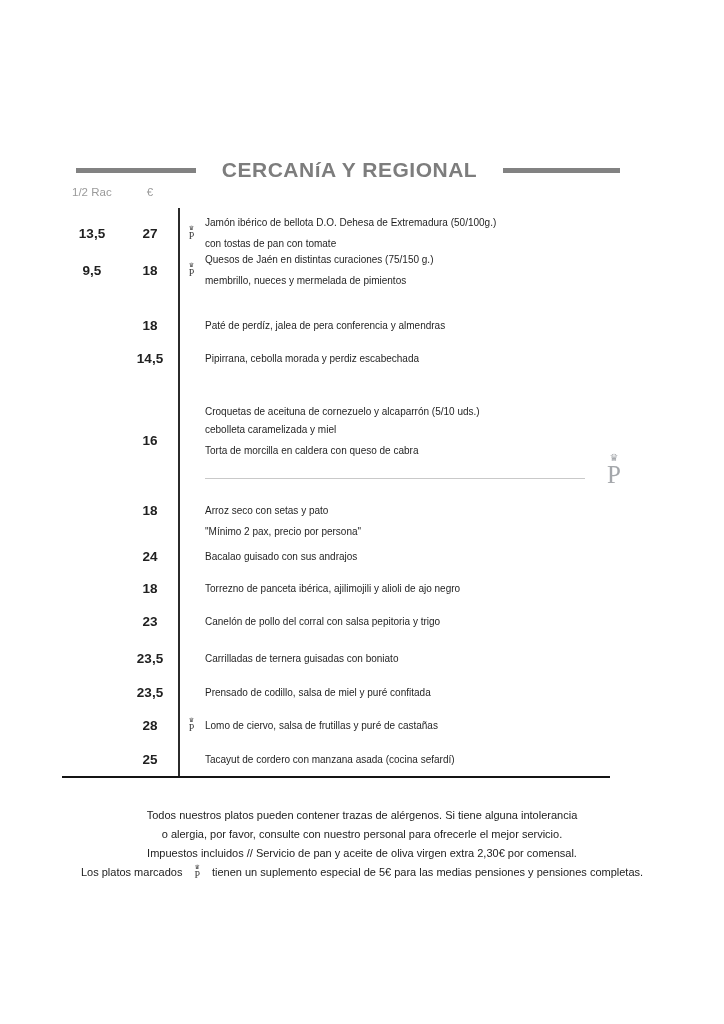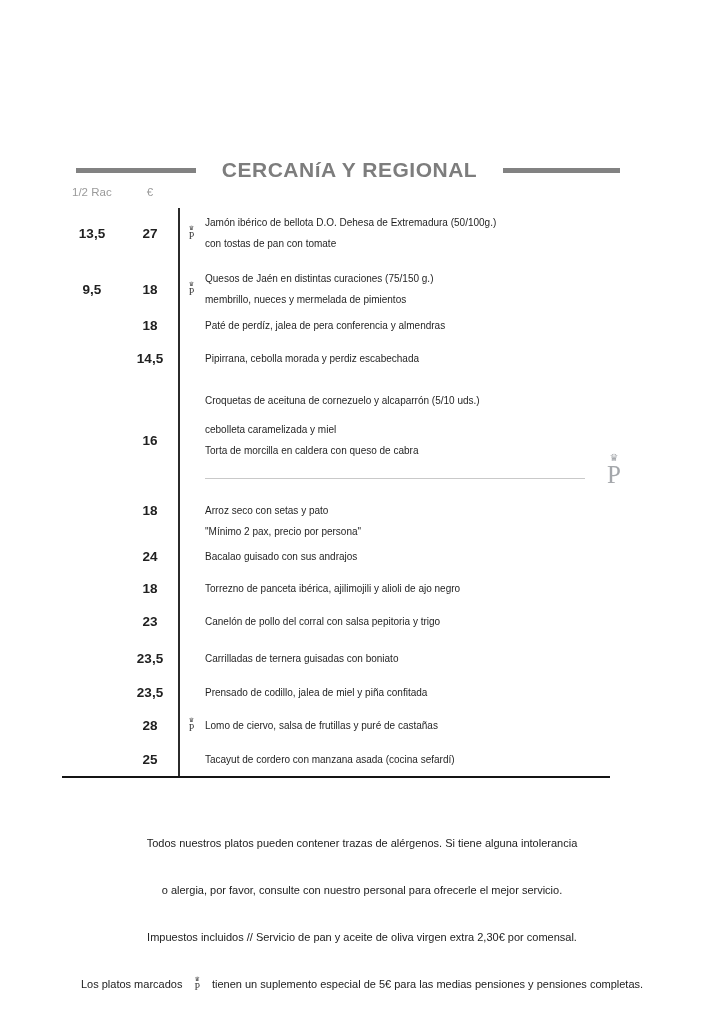--- a/index.html
+++ b/index.html
@@ -47,21 +47,21 @@
   .pmark .pm-crown{font-size:6px;line-height:5px;}
   .pmark .pm-letter{font-family:"Liberation Serif","DejaVu Serif",serif;font-size:10px;line-height:10px;}
   
   .section-divider{position:absolute;left:143px;top:270px;width:380px;height:1px;background:#c9c9c9;}
   .brand-logo{position:absolute;left:530px;top:245px;width:44px;text-align:center;color:#a4a7ab;}
   .brand-logo .lg-crown{display:block;font-size:10px;line-height:9px;}
   .brand-logo .lg-letter{display:block;font-family:"Liberation Serif","DejaVu Serif",serif;font-size:25px;line-height:26px;}
   
   .footer{position:absolute;left:32px;top:806px;width:660px;text-align:center;
     font-size:11px;color:#222;}
-  .f-line{height:19px;line-height:19px;white-space:nowrap;margin-top:28px;}
+  .f-line{height:19px;line-height:19px;white-space:nowrap;}
   .f-line .recycle{font-size:12px;margin:0 4px;}
   .f-line .pmark{vertical-align:middle;margin:0 12px;position:relative;top:-1px;}
 </style>
 </head>
 <body>
 
 <div class="page">
 
   <div class="title-row">
     <div class="title-bar left"></div>
@@ -85,21 +85,21 @@
             <span class="pm-crown">♛</span>
             <span class="pm-letter">P</span>
           </span>
         </div>
       <div class="cell c-name">
         <div>Jamón ibérico de bellota D.O. Dehesa de Extremadura (50/100g.)</div>
         <div>con tostas de pan con tomate</div>
       </div>
     </div>
 
-    <div class="row" style="top:59px;height:44px;">
+    <div class="row" style="top:40px;height:44px;">
       <div class="cell c-half">9,5</div>
       <div class="cell c-price">18</div>
       <div class="cell c-mark">
           <span class="pmark">
             <span class="pm-crown">♛</span>
             <span class="pm-letter">P</span>
           </span>
         </div>
       <div class="cell c-name">
         <div>Quesos de Jaén en distintas curaciones (75/150 g.)</div>
@@ -118,21 +118,21 @@
 
     <div class="row" style="top:139px;height:22px;">
       <div class="cell c-half"></div>
       <div class="cell c-price">14,5</div>
       <div class="cell c-mark"></div>
       <div class="cell c-name">
           <div>Pipirrana, cebolla morada y perdiz escabechada</div>
         </div>
     </div>
 
-    <div class="row" style="top:181px;height:22px;">
+    <div class="row" style="top:192px;height:22px;">
       <div class="cell c-half"></div>
       <div class="cell c-price"></div>
       <div class="cell c-mark"></div>
       <div class="cell c-name">
           <div>Croquetas de aceituna de cornezuelo y alcaparrón (5/10 uds.)</div>
         </div>
     </div>
 
     <div class="row" style="top:210px;height:44px;">
       <div class="cell c-half"></div>
@@ -194,21 +194,21 @@
       <div class="cell c-name">
           <div>Carrilladas de ternera guisadas con boniato</div>
         </div>
     </div>
 
     <div class="row" style="top:473px;height:22px;">
       <div class="cell c-half"></div>
       <div class="cell c-price">23,5</div>
       <div class="cell c-mark"></div>
       <div class="cell c-name">
-          <div>Prensado de codillo, jalea de miel y piña confitada</div>
+          <div>Prensado de codillo, salsa de miel y puré confitada</div>
         </div>
     </div>
 
     <div class="row" style="top:506px;height:22px;">
       <div class="cell c-half"></div>
       <div class="cell c-price">28</div>
       <div class="cell c-mark">
           <span class="pmark">
             <span class="pm-crown">♛</span>
             <span class="pm-letter">P</span>

